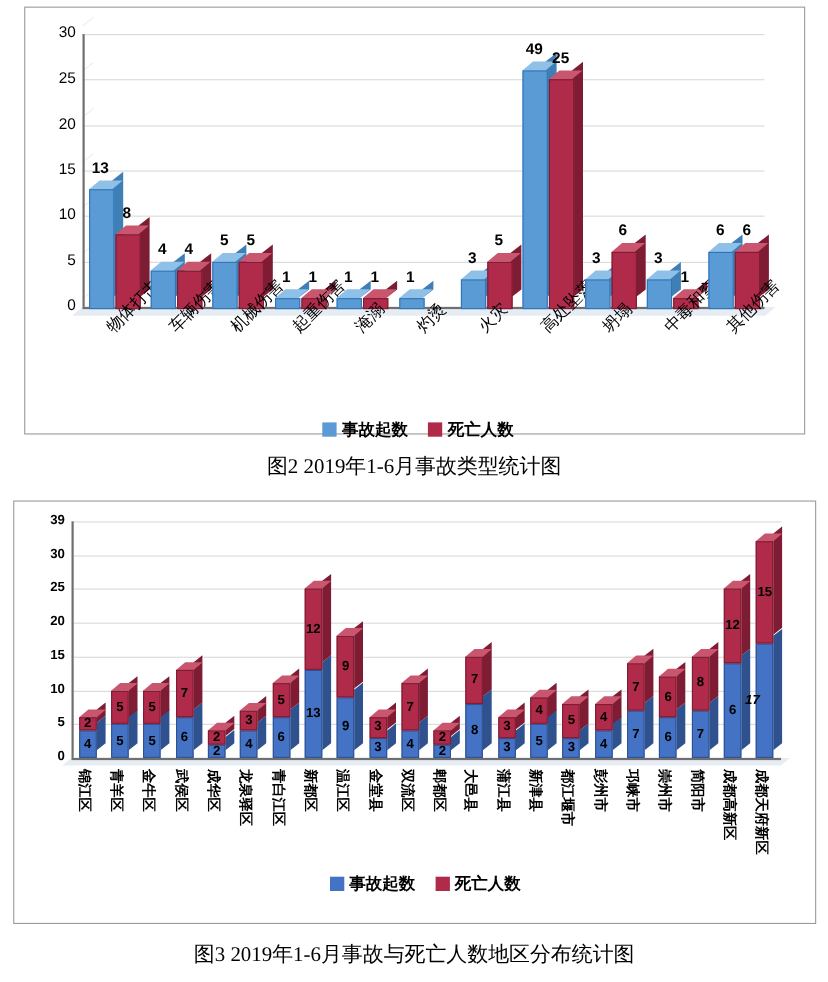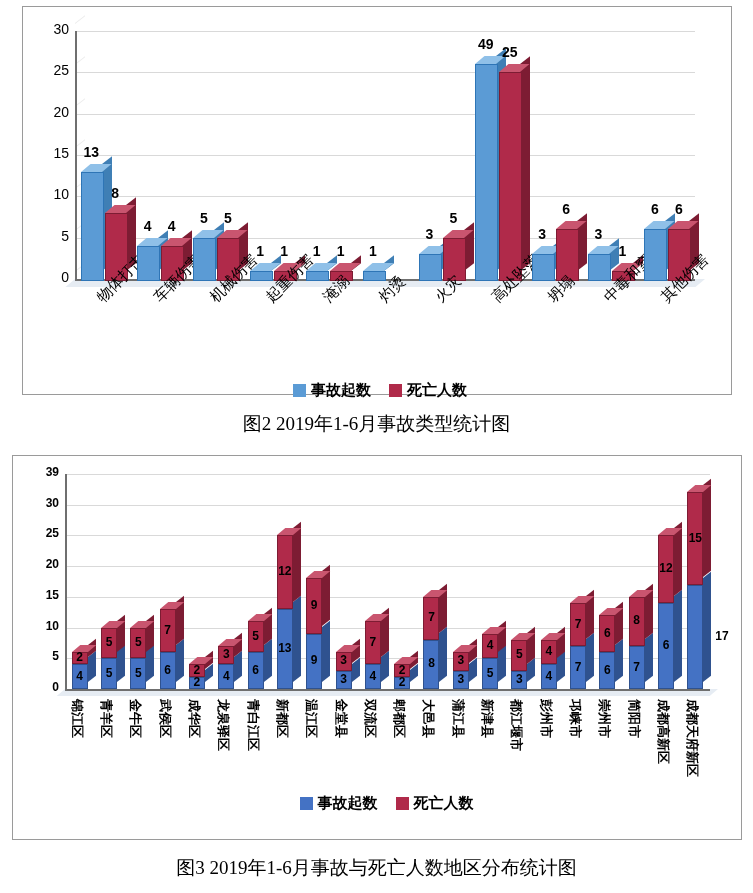--- a/index.html
+++ b/index.html
@@ -557,21 +557,21 @@
       <div class="" style="position:absolute;left:690.340909090909px;top:121.57142857142856px;width:8px;height:104.42857142857143px;
       background:#2f528f;transform:skewY(-38deg);transform-origin:left top;"></div>
       <div class="" style="position:absolute;left:674.340909090909px;top:128.57142857142856px;width:16px;height:104.42857142857143px;
       background:#4472c4;border:1px solid #2f528f;box-sizing:border-box;"></div>
       <div class="" style="position:absolute;left:690.340909090909px;top:29.428571428571416px;width:8px;height:92.14285714285714px;
       background:#7d1c33;transform:skewY(-38deg);transform-origin:left top;"></div>
       <div class="" style="position:absolute;left:674.340909090909px;top:29.428571428571416px;width:16px;height:7px;
       background:#c9556f;transform:skewX(-50deg);transform-origin:left bottom;"></div>
       <div class="" style="position:absolute;left:674.340909090909px;top:36.428571428571416px;width:16px;height:92.14285714285714px;
       background:#b02a4a;border:1px solid #7d1c33;box-sizing:border-box;"></div>
-      <div class="val" style="left:692px;top:172.78571428571428px;width:34px;">17</div>
+      <div class="val" style="left:654px;top:172.78571428571428px;width:34px;font-style:italic;">17</div>
       <div class="val" style="left:665.340909090909px;top:74.49999999999999px;width:34px;">15</div>
       <div class="catlabel" style="left:688.340909090909px;top:243px;transform:rotate(90deg);font-weight:bold;">成都天府新区</div>
     </div>
   <div class="legend" id="legend2" style="left: 286.5px; top: 338px;">
     <div class="item">
       <span class="swatch" style="background:#4472c4"></span>
       <span>事故起数</span>
     </div>
     <div class="item">
       <span class="swatch sw1"></span>

